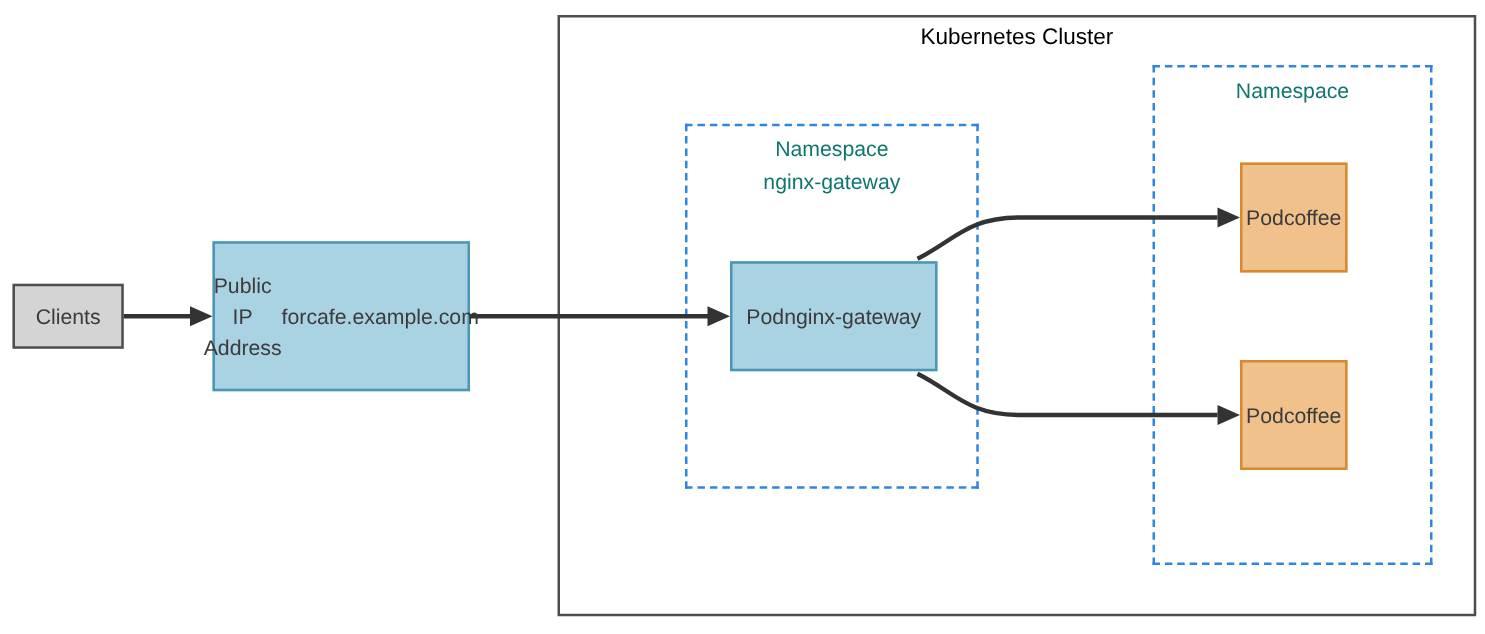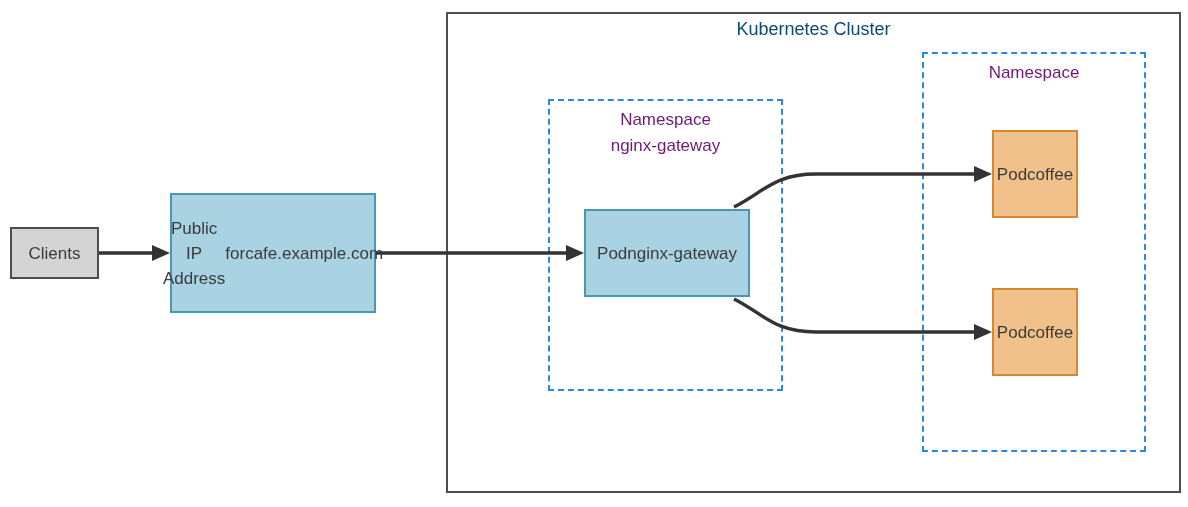--- a/index.html
+++ b/index.html
@@ -52,37 +52,37 @@
     width: 735px; height: 481px;
     border: 2px solid #4d4d4d;
     background: transparent;
   }
   .cluster-title {
     position: absolute;
     top: 5px; left: 0;
     width: 100%;
     text-align: center;
     font-size: 18px;
-    color: #0c4a6e;
+    color: #000000;
   }
   .namespace {
     position: absolute;
     box-sizing: border-box;
     border: 2px dashed #2e86e0;
     background: transparent;
   }
   #ns-gateway { left: 548px; top: 99px;  width: 235px; height: 292px; }
   #ns-default { left: 922px; top: 52px;  width: 224px; height: 400px; }
   .ns-title {
     width: 100%;
     padding-top: 6px;
     text-align: center;
     font-size: 17px;
     line-height: 26px;
-    color: #701a75;
+    color: #0f766e;
   }
   .arrows {
     position: absolute;
     left: 0; top: 0;
     width: 1188px; height: 507px;
     pointer-events: none;
   }
 </style>
 </head>
 <body>

